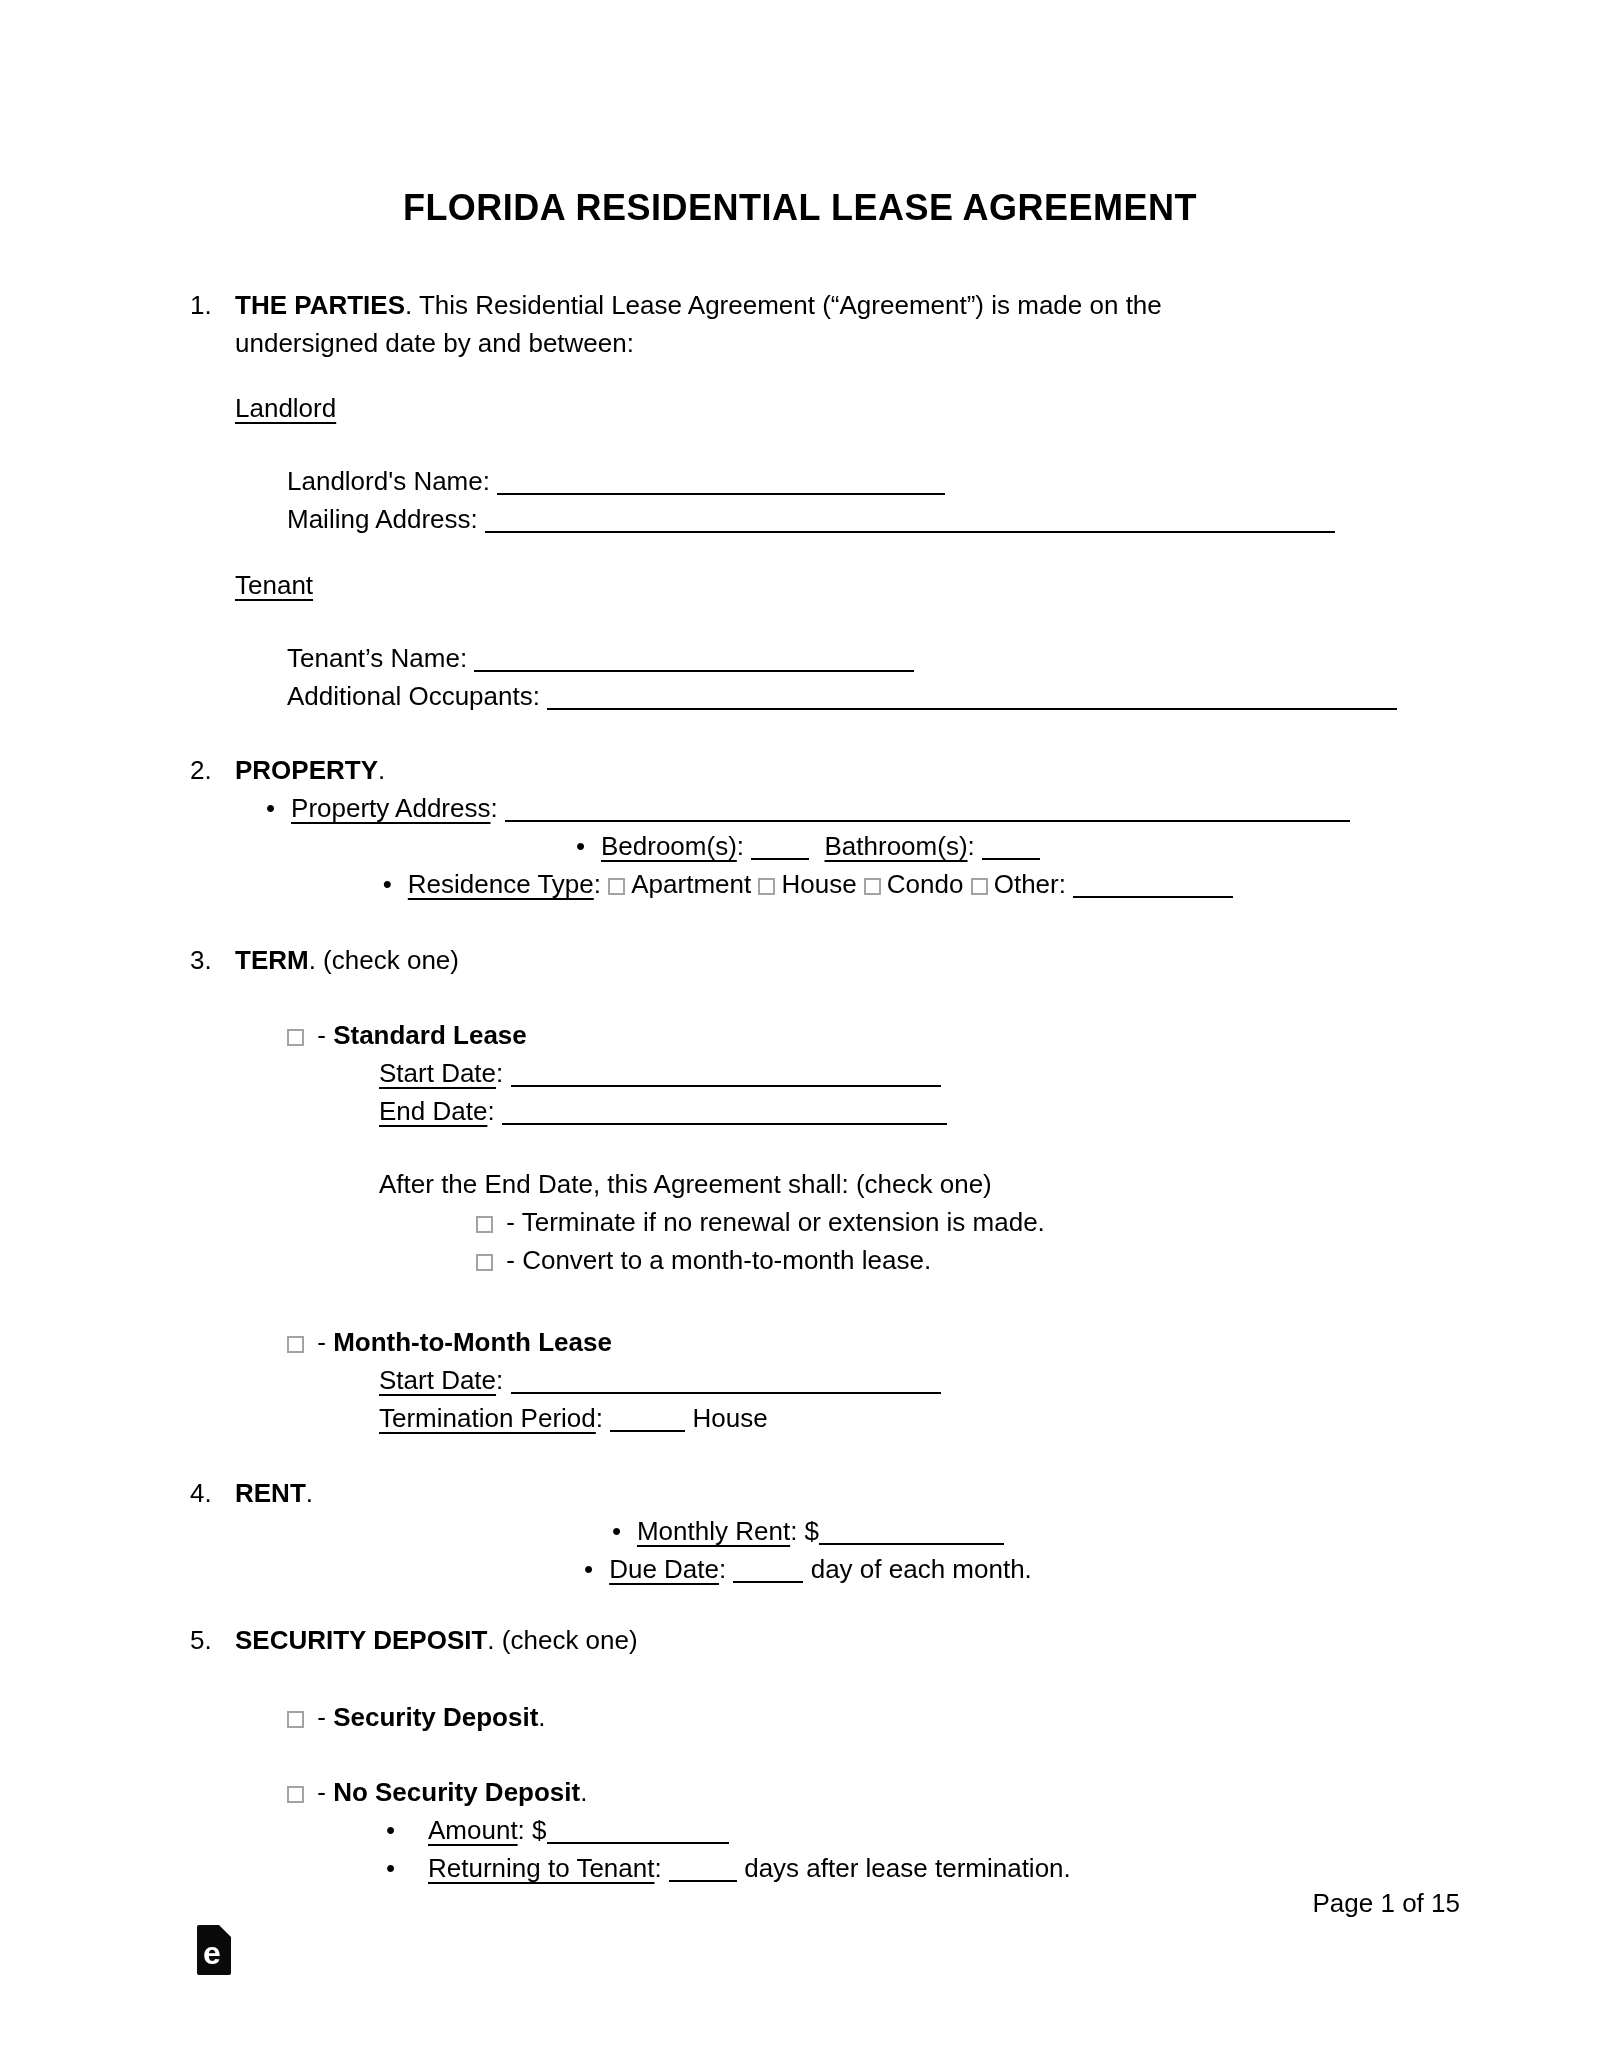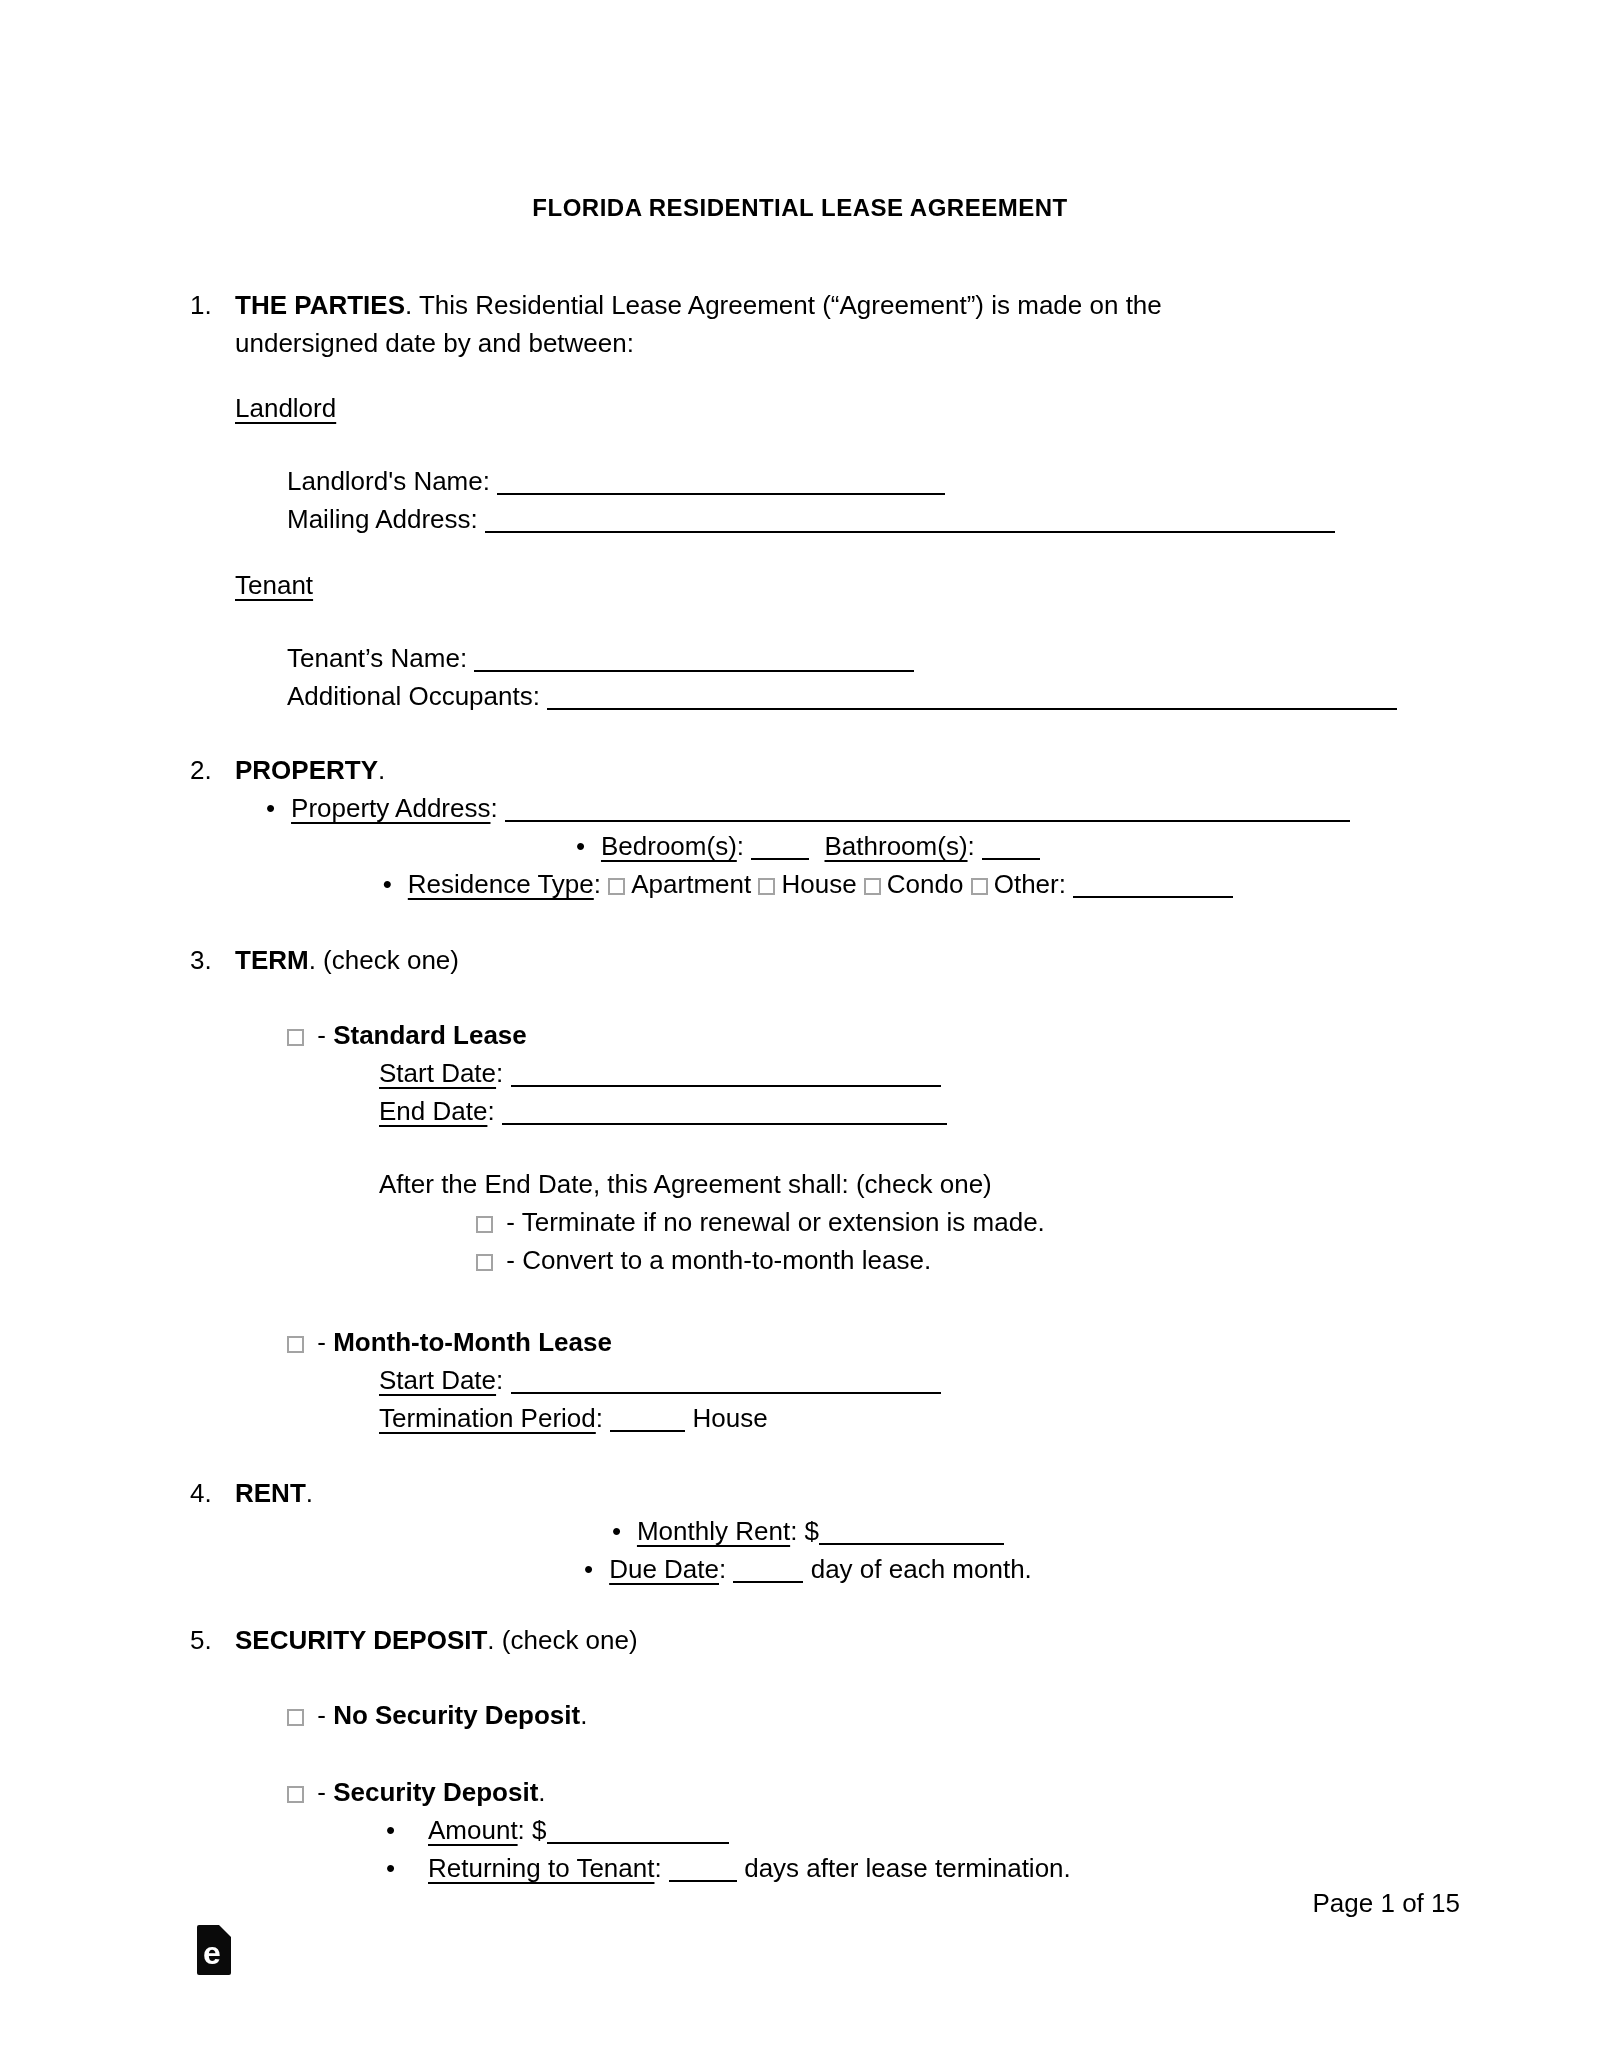--- a/index.html
+++ b/index.html
@@ -4,21 +4,21 @@
 <style>
   html,body{margin:0;padding:0;background:#fff;}
   body{
     width:1600px;height:2070px;position:relative;overflow:hidden;
     font-family:"Liberation Sans","DejaVu Sans",sans-serif;
     font-size:26px;line-height:38px;color:#000;
   }
   .page{position:relative;width:1600px;height:2070px;}
   .title{
     padding-top:186px;margin:0;text-align:center;
-    font-size:24px;line-height:44px;font-weight:bold;letter-spacing:0.5px;
+    font-size:36px;line-height:44px;font-weight:bold;letter-spacing:0.5px;
   }
   .b{font-weight:bold;}
   .ul{text-decoration:underline;text-decoration-thickness:2px;text-underline-offset:5px;}
   .row{white-space:nowrap;}
   .flex-row{display:flex;}
   .num{flex:0 0 45px;width:45px;}
   .pl190{padding-left:190px;}
   .pl235{padding-left:235px;}
   .pl287{padding-left:287px;}
   .pl379{padding-left:379px;}
@@ -95,23 +95,23 @@
     <div class="row"><span class="b">RENT</span><span>.</span></div>
   </div>
   <div class="row bullet1"><span class="dot1">•</span><span class="ul">Monthly Rent</span><span>:</span> <span>$</span><span class="bl" style="width:185px"></span></div>
   <div class="row bullet1"><span class="dot1">•</span><span class="ul">Due Date</span><span>:</span> <span class="bl" style="width:70px"></span> <span>day of each month.</span></div>
 
   <div class="flex-row pl190 mt33">
     <span class="num">5.</span>
     <div class="row"><span class="b">SECURITY DEPOSIT</span><span>. (check one)</span></div>
   </div>
 
+  <div class="row pl287 mt39"><span class="cb"></span> <span>-</span> <span class="b">Security Deposit</span><span>.</span></div>
+
   <div class="row pl287 mt37"><span class="cb"></span> <span>-</span> <span class="b">No Security Deposit</span><span>.</span></div>
-
-  <div class="row pl287 mt39"><span class="cb"></span> <span>-</span> <span class="b">Security Deposit</span><span>.</span></div>
   <div class="row bullet2"><span class="dot2">•</span><span class="ul">Amount</span><span>:</span> <span>$</span><span class="bl" style="width:182px"></span></div>
   <div class="row bullet2"><span class="dot2">•</span><span class="ul">Returning to Tenant</span><span>:</span> <span class="bl" style="width:68px"></span> <span>days after lease termination.</span></div>
 
   <span class="footer-logo">
     <svg width="34" height="50" viewBox="0 0 34 50" xmlns="http://www.w3.org/2000/svg">
       <path d="M0 2 Q0 0 2 0 L22 0 L34 12 L34 48 Q34 50 32 50 L2 50 Q0 50 0 48 Z" fill="#0a0a0a"></path>
       <text x="15" y="39" font-family="Liberation Sans, sans-serif" font-size="32" font-weight="bold" fill="#ffffff" text-anchor="middle">e</text>
     </svg>
   </span>
   <div class="page-num">Page 1 of 15</div>

